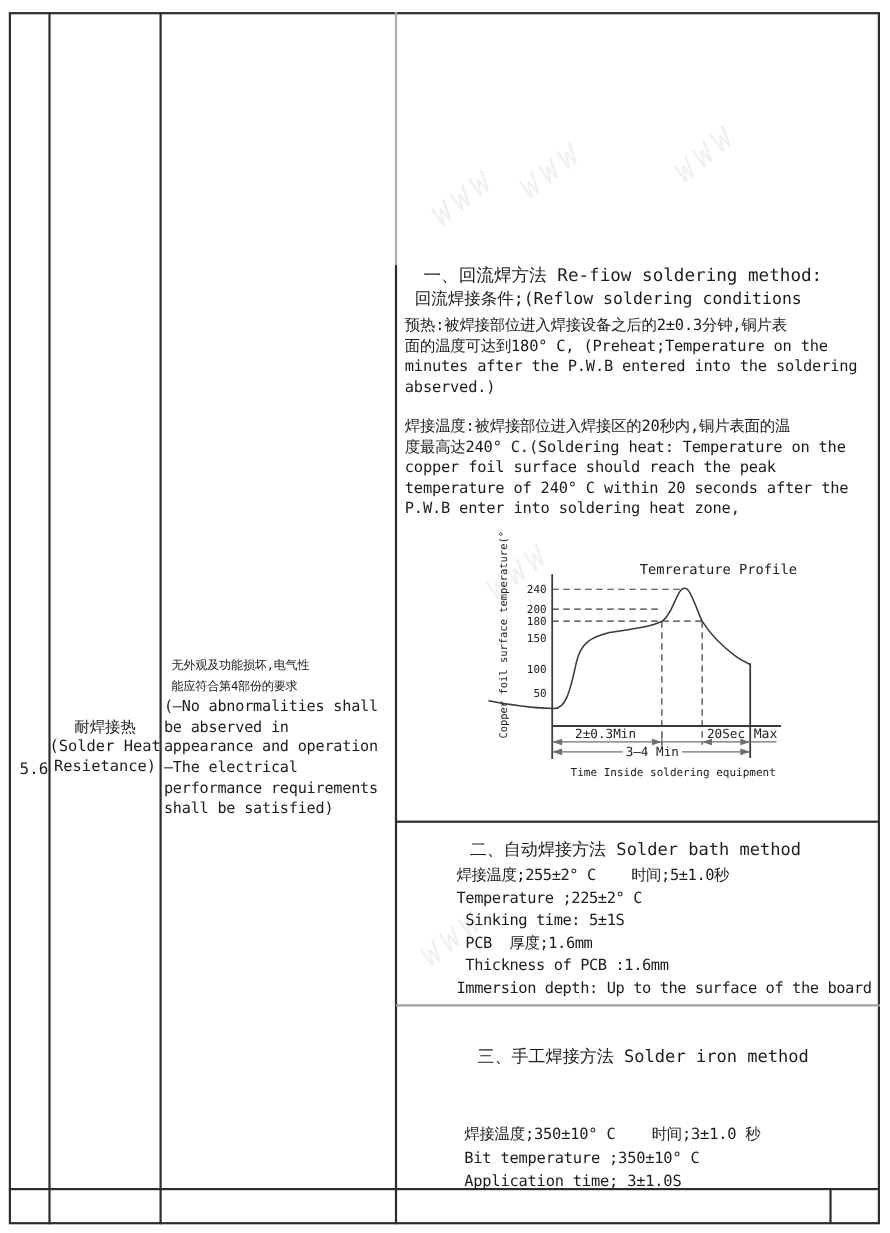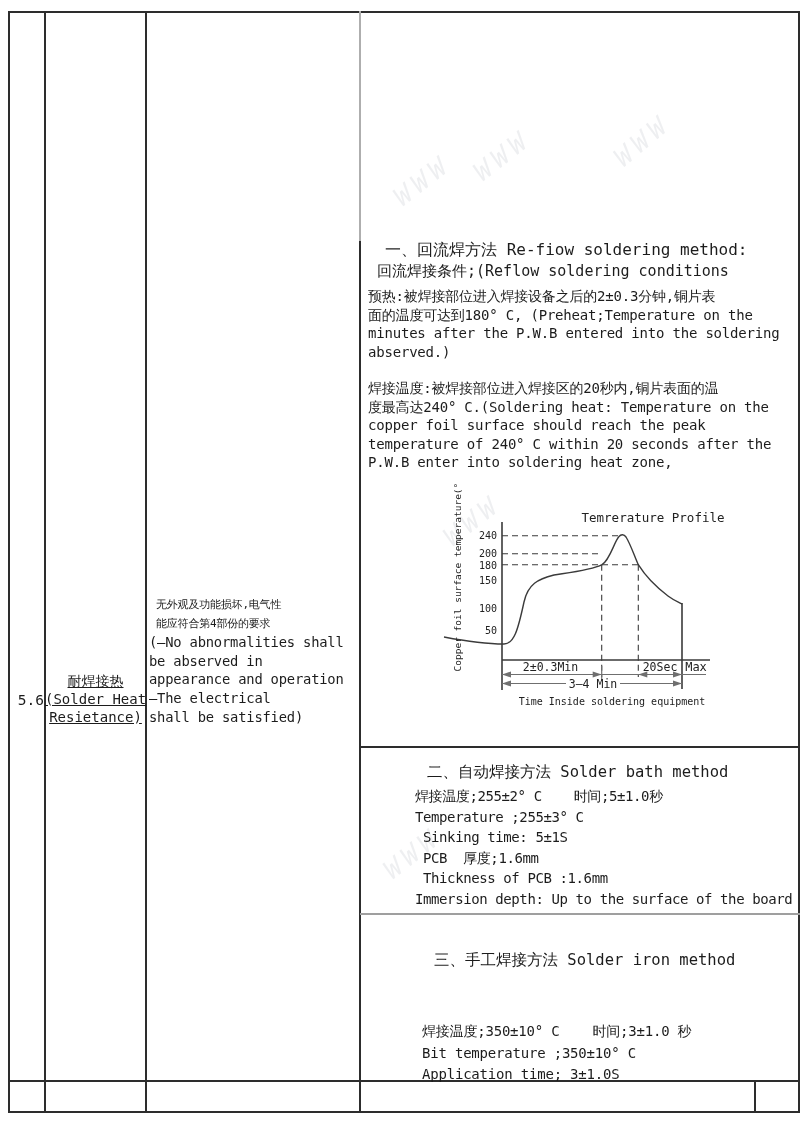--- a/index.html
+++ b/index.html
@@ -6,21 +6,21 @@
   body{
     width:809px;height:1121px;position:relative;background:#ffffff;
     font-family:"DejaVu Sans Mono","Liberation Mono",monospace;
     color:#1c1c1c;overflow:hidden;
   }
   .abs{position:absolute;}
   .vline{position:absolute;width:2px;background:#2d2d2d;}
   .hline{position:absolute;height:2px;background:#2d2d2d;}
   .outer{position:absolute;left:8px;top:11px;width:792px;height:1102px;border:2px solid #2d2d2d;box-sizing:border-box;}
   .lines .ln{white-space:pre;}
-  .nameblock{left:45px;top:672px;width:101px;text-align:center;font-size:14px;line-height:18px;text-decoration:underline;}
+  .nameblock{left:45px;top:652px;width:101px;text-align:center;font-size:14px;line-height:18px;}
   .itemno{left:10px;top:692px;width:34px;text-align:right;font-size:14.5px;}
   .req{left:149px;top:596px;width:210px;font-size:13.8px;line-height:18.6px;letter-spacing:-0.2px;}
   .req .ln:nth-child(-n+2){padding-left:7px;font-size:11px;}
   .s1h{left:368px;top:240px;width:430px;font-size:16px;padding-left:17px;}
   .s1s{left:368px;top:262px;width:430px;font-size:15px;padding-left:9px;}
   .para{left:368px;width:432px;font-size:14px;line-height:18.5px;letter-spacing:-0.2px;}
   .p1{top:287px;} .p2{top:379px;}
   .s2h{left:415px;top:762px;width:390px;font-size:15.5px;padding-left:12px;}
   .s2l{left:415px;top:786px;width:392px;font-size:14px;line-height:20.5px;letter-spacing:-0.4px;}
   .s3h{left:422px;top:950px;width:380px;font-size:15.5px;padding-left:12px;}
@@ -61,20 +61,21 @@
     <div class="ln">Resietance)</div>
   </div>
 
 <div class="abs req lines">
     <div class="ln">无外观及功能损坏,电气性</div>
     <div class="ln">能应符合第4部份的要求</div>
     <div class="ln">(—No abnormalities shall</div>
     <div class="ln">be abserved in</div>
     <div class="ln">appearance and operation</div>
     <div class="ln">—The electrical</div>
+    <div class="ln">performance requirements</div>
     <div class="ln">shall be satisfied)</div>
   </div>
 
 <div class="abs s1h">一、回流焊方法 Re-fiow soldering method:</div>
 <div class="abs s1s">回流焊接条件;(Reflow soldering conditions</div>
 <div class="abs para p1 lines">
     <div class="ln">预热:被焊接部位进入焊接设备之后的2±0.3分钟,铜片表</div>
     <div class="ln">面的温度可达到180° C, (Preheat;Temperature on the</div>
     <div class="ln">minutes after the P.W.B entered into the soldering</div>
     <div class="ln">abserved.)</div>
@@ -127,21 +128,21 @@
   <text x="110.5" y="193" text-anchor="middle" font-size="11.5">2±0.3Min</text>
   <text x="220" y="193" text-anchor="middle" font-size="11.5">20Sec</text>
   <text x="256" y="193" text-anchor="middle" font-size="12">Max</text>
   <text x="153" y="209.5" text-anchor="middle" font-size="11.5">3—4 Min</text>
   <text x="172" y="227" text-anchor="middle" font-size="10">Time Inside soldering equipment</text>
 </svg>
 
 <div class="abs s2h">二、自动焊接方法 Solder bath method</div>
 <div class="abs s2l lines">
     <div class="ln">焊接温度;255±2° C    时间;5±1.0秒</div>
-    <div class="ln">Temperature ;255±3° C</div>
+    <div class="ln">Temperature ;225±2° C</div>
     <div class="ln"> Sinking time: 5±1S</div>
     <div class="ln"> PCB  厚度;1.6mm</div>
     <div class="ln"> Thickness of PCB :1.6mm</div>
     <div class="ln">Immersion depth: Up to the surface of the board</div>
   </div>
 
 <div class="abs s3h">三、手工焊接方法 Solder iron method</div>
 <div class="abs s3l lines">
     <div class="ln">焊接温度;350±10° C    时间;3±1.0 秒</div>
     <div class="ln">Bit temperature ;350±10° C</div>

